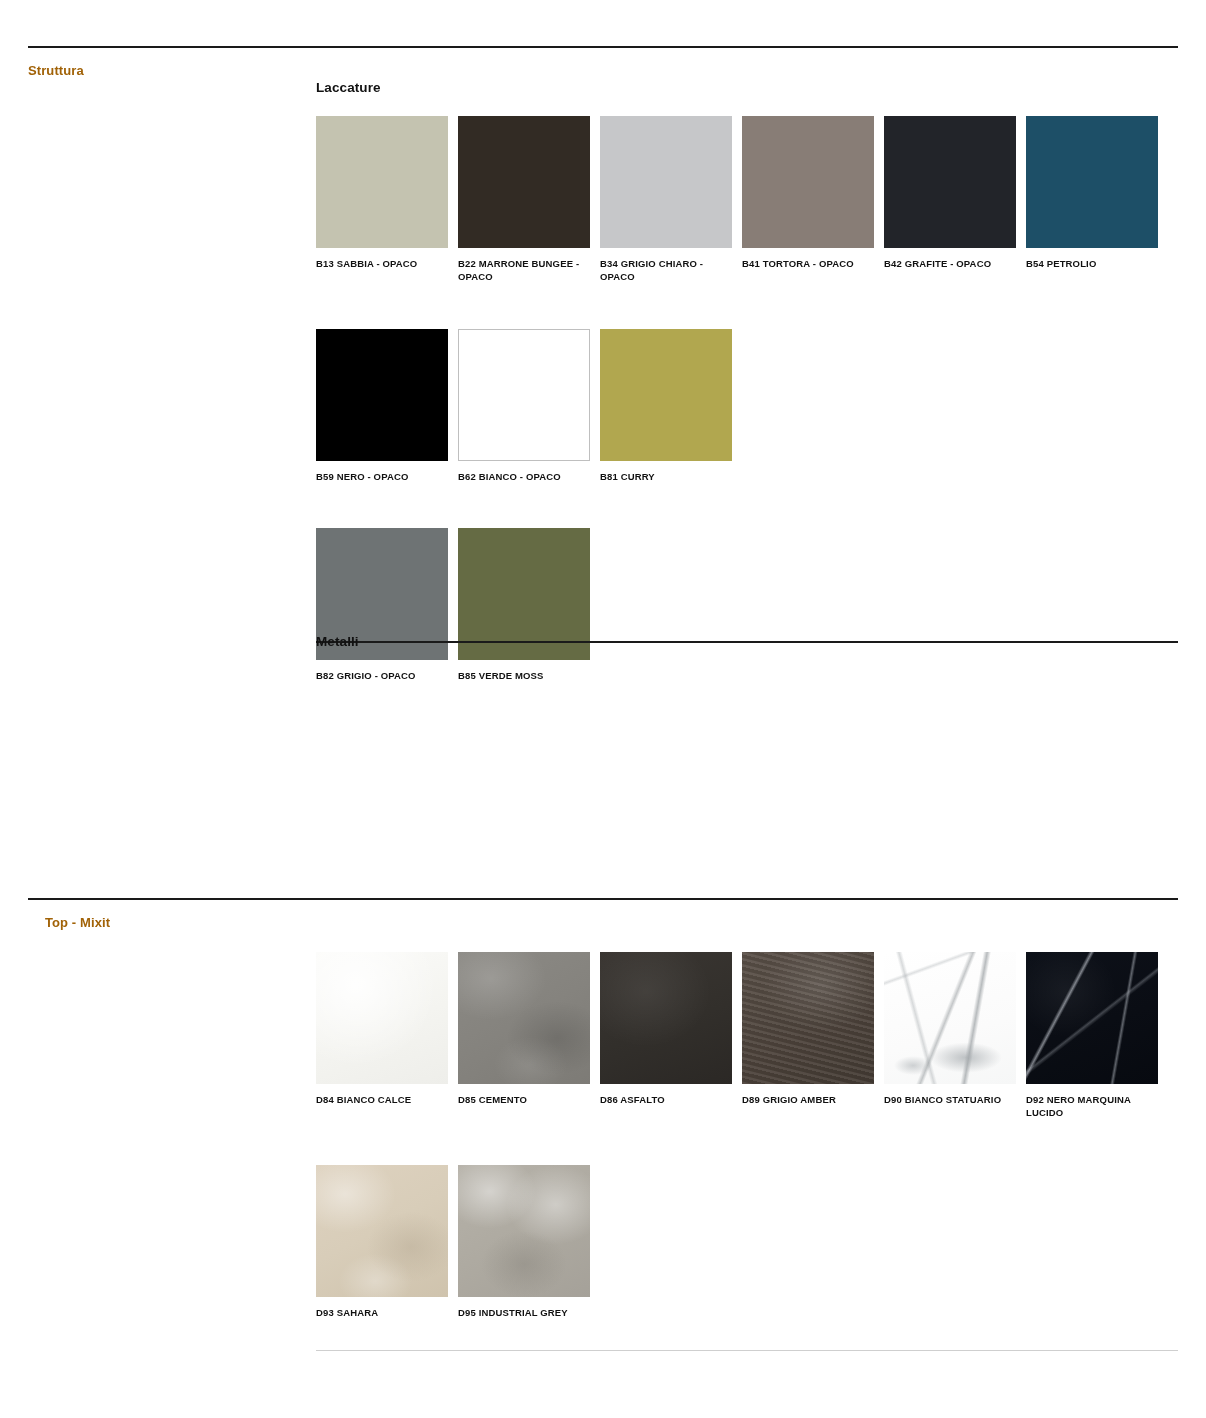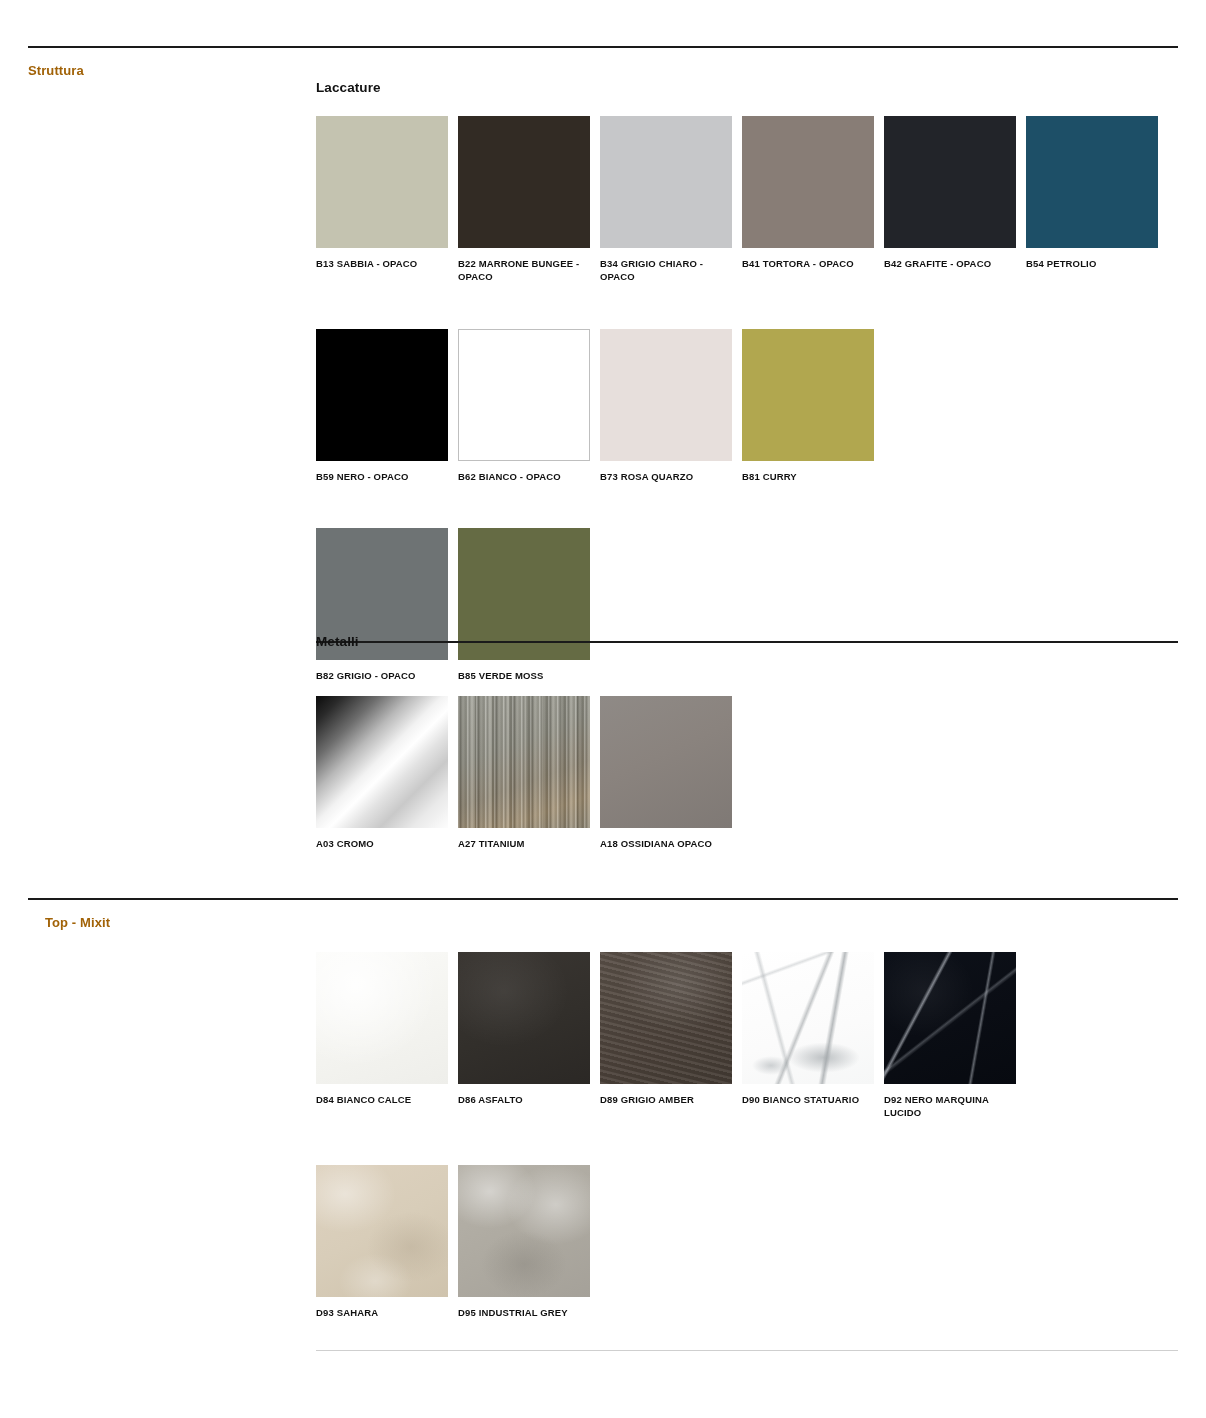--- a/index.html
+++ b/index.html
@@ -210,71 +210,57 @@
 
     <div class="cell">
       <span class="chip" style="background-color: rgb(0, 0, 0);"></span>
       <span class="chip-label">B59 NERO - OPACO</span>
     </div>
     <div class="cell">
       <span class="chip bordered" style="background-color: rgb(255, 255, 255);"></span>
       <span class="chip-label">B62 BIANCO - OPACO</span>
     </div>
     <div class="cell">
-      <span class="chip" style="background-color: rgb(231, 223, 220);"></span>
-      <span class="chip-label">B73 ROSA QUARZO</span>
-    </div>
-    <div class="cell">
       <span class="chip" style="background-color: rgb(177, 167, 79);"></span>
       <span class="chip-label">B81 CURRY</span>
     </div>
 
     <div class="row-spacer"></div>
 
     <div class="cell">
       <span class="chip" style="background-color: rgb(110, 115, 116);"></span>
       <span class="chip-label">B82 GRIGIO - OPACO</span>
     </div>
     <div class="cell">
       <span class="chip" style="background-color: rgb(101, 107, 68);"></span>
       <span class="chip-label">B85 VERDE MOSS</span>
     </div>
   </div>
 
   <div class="rule-content" style="top:641px;"></div>
 
   <div class="group-label" style="top:634px;">Metalli</div>
 
-  <div class="grid" style="top:696px;">
-    <div class="cell">
-      <span class="chip tex-cromo"></span>
-      <span class="chip-label">A03 CROMO</span>
-    </div>
-    <div class="cell">
-      <span class="chip tex-titanium"></span>
-      <span class="chip-label">A27 TITANIUM</span>
-    </div>
-    <div class="cell">
-      <span class="chip tex-ossidiana"></span>
-      <span class="chip-label">A18 OSSIDIANA OPACO</span>
-    </div>
-  </div>
 
   <div class="rule-full" style="top:898px;"></div>
 
   <div class="section-label" style="top:915px;margin-left:17px;">Top - Mixit</div>
 
   <div class="group-label" style="top:960px;">Ceramiche</div>
 
   <div class="grid" style="top:952px;">
     <div class="cell">
       <span class="chip tex-bianco-calce"></span>
       <span class="chip-label">D84 BIANCO CALCE</span>
     </div>
     <div class="cell">
+      <span class="chip tex-cemento"></span>
+      <span class="chip-label">D85 CEMENTO</span>
+    </div>
+    <div class="cell">
       <span class="chip tex-asfalto"></span>
       <span class="chip-label">D86 ASFALTO</span>
     </div>
     <div class="cell">
       <span class="chip tex-grigio-amber"></span>
       <span class="chip-label">D89 GRIGIO AMBER</span>
     </div>
     <div class="cell">
       <span class="chip tex-bianco-statuario"></span>
       <span class="chip-label">D90 BIANCO STATUARIO</span>

